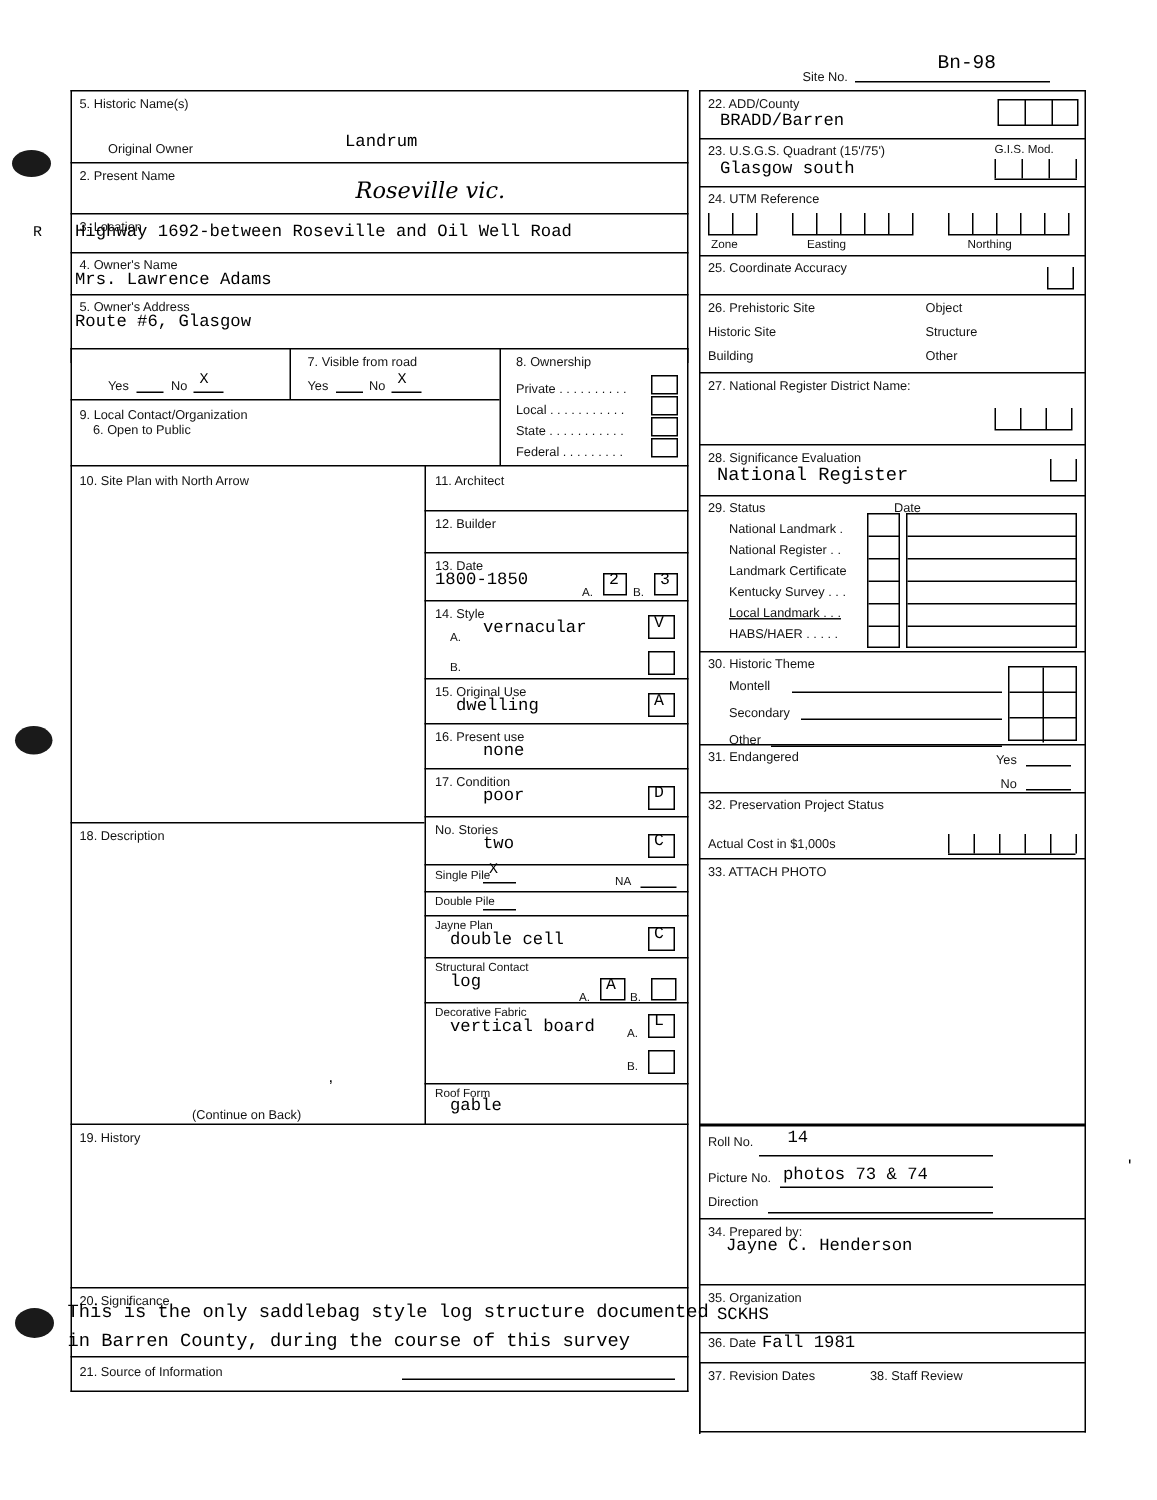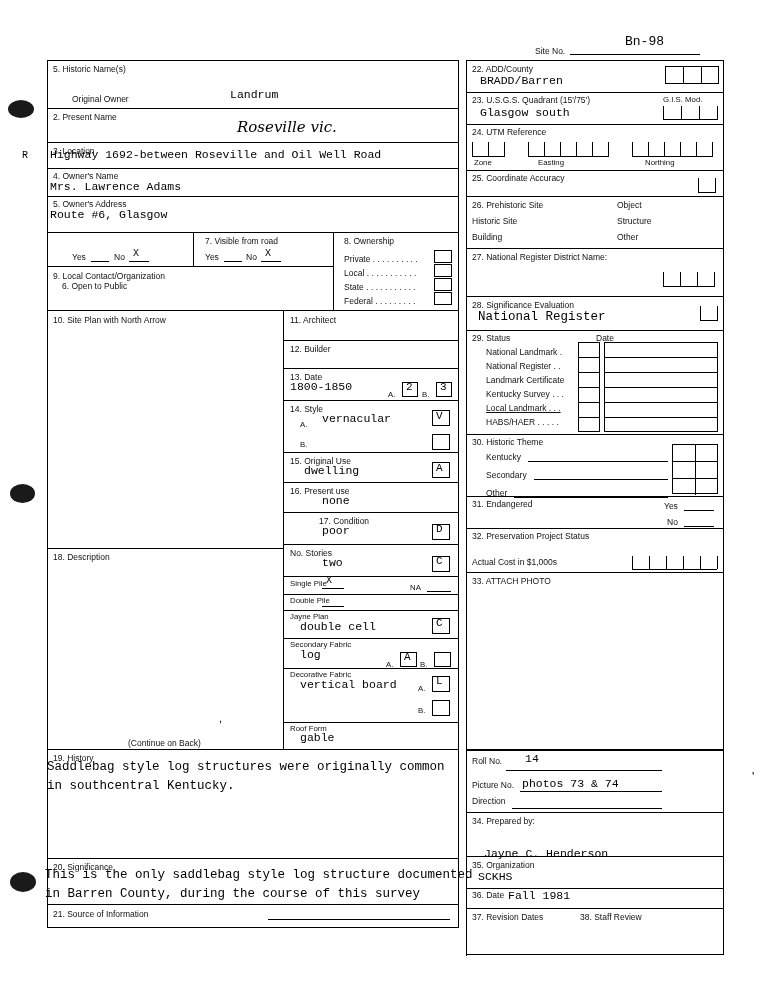--- a/index.html
+++ b/index.html
@@ -122,21 +122,21 @@
   <div class="lab" style="position:absolute;left:290px;top:456px;">15. Original Use</div>
   <div class="tw" style="position:absolute;left:304px;top:464px;">dwelling</div>
   <div class="smallbox" style="left:432px;top:462px;width:18px;height:16px;"></div>
   <div class="tw" style="position:absolute;left:436px;top:462px;font-size:11px;">A</div>
   <div class="hl" style="left:283px;top:482px;width:176px;"></div>
 
   <div class="lab" style="position:absolute;left:290px;top:486px;">16. Present use</div>
   <div class="tw" style="position:absolute;left:322px;top:494px;">none</div>
   <div class="hl" style="left:283px;top:512px;width:176px;"></div>
 
-  <div class="lab" style="position:absolute;left:290px;top:516px;margin-left:29px;">17. Condition</div>
+  <div class="lab" style="position:absolute;left:290px;top:516px;">17. Condition</div>
   <div class="tw" style="position:absolute;left:322px;top:524px;">poor</div>
   <div class="smallbox" style="left:432px;top:524px;width:18px;height:16px;"></div>
   <div class="tw" style="position:absolute;left:436px;top:523px;font-size:11px;">D</div>
   <div class="hl" style="left:283px;top:544px;width:176px;"></div>
 
   <div class="lab" style="position:absolute;left:290px;top:548px;">No. Stories</div>
   <div class="tw" style="position:absolute;left:322px;top:556px;">two</div>
   <div class="smallbox" style="left:432px;top:556px;width:18px;height:16px;"></div>
   <div class="tw" style="position:absolute;left:436px;top:555px;font-size:11px;">C</div>
   <div class="hl" style="left:283px;top:576px;width:176px;"></div>
@@ -150,21 +150,21 @@
   <div class="labsm" style="position:absolute;left:290px;top:596px;">Double Pile</div>
   <div class="hl" style="left:322px;top:606px;width:22px;"></div>
   <div class="hl" style="left:283px;top:610px;width:176px;"></div>
 
   <div class="labsm" style="position:absolute;left:290px;top:612px;">Jayne Plan</div>
   <div class="tw" style="position:absolute;left:300px;top:620px;">double cell</div>
   <div class="smallbox" style="left:432px;top:618px;width:18px;height:16px;"></div>
   <div class="tw" style="position:absolute;left:436px;top:617px;font-size:11px;">C</div>
   <div class="hl" style="left:283px;top:638px;width:176px;"></div>
 
-  <div class="labsm" style="position:absolute;left:290px;top:640px;">Secondary Fabric</div>
+  <div class="labsm" style="position:absolute;left:290px;top:640px;">Structural Contact</div>
   <div class="tw" style="position:absolute;left:300px;top:648px;">log</div>
   <div class="labsm" style="position:absolute;left:386px;top:660px;">A.</div>
   <div class="smallbox" style="left:400px;top:652px;width:17px;height:15px;"></div>
   <div class="tw" style="position:absolute;left:404px;top:651px;font-size:11px;">A</div>
   <div class="labsm" style="position:absolute;left:420px;top:660px;">B.</div>
   <div class="smallbox" style="left:434px;top:652px;width:17px;height:15px;"></div>
   <div class="hl" style="left:283px;top:668px;width:176px;"></div>
 
   <div class="labsm" style="position:absolute;left:290px;top:670px;">Decorative Fabric</div>
   <div class="tw" style="position:absolute;left:300px;top:678px;">vertical board</div>
@@ -278,21 +278,21 @@
   <div class="bx" style="left:604px;top:342px;width:114px;height:90px;">
     <div class="hl" style="left:0;top:14px;width:113px;"></div>
     <div class="hl" style="left:0;top:29px;width:113px;"></div>
     <div class="hl" style="left:0;top:44px;width:113px;"></div>
     <div class="hl" style="left:0;top:59px;width:113px;"></div>
     <div class="hl" style="left:0;top:74px;width:113px;"></div>
   </div>
   <div class="hl" style="left:466px;top:434px;width:258px;"></div>
 
   <div class="lab" style="position:absolute;left:472px;top:437px;">30. Historic Theme</div>
-  <div class="lab" style="position:absolute;left:486px;top:452px;">Kentucky</div>
+  <div class="lab" style="position:absolute;left:486px;top:452px;">Montell</div>
   <div class="hl" style="left:528px;top:461px;width:140px;"></div>
   <div class="lab" style="position:absolute;left:486px;top:470px;">Secondary</div>
   <div class="hl" style="left:534px;top:479px;width:134px;"></div>
   <div class="lab" style="position:absolute;left:486px;top:488px;">Other</div>
   <div class="hl" style="left:514px;top:497px;width:154px;"></div>
   <div class="bx" style="left:672px;top:444px;width:46px;height:50px;">
     <div class="vl" style="left:22px;top:0;height:50px;"></div>
     <div class="hl" style="left:0;top:16px;width:45px;"></div>
     <div class="hl" style="left:0;top:33px;width:45px;"></div>
   </div>
@@ -326,39 +326,37 @@
   <div class="tw" style="position:absolute;left:525px;top:752px;">14</div>
   <div class="lab" style="position:absolute;left:472px;top:780px;">Picture No.</div>
   <div class="hl" style="left:520px;top:791px;width:142px;"></div>
   <div class="tw" style="position:absolute;left:522px;top:777px;">photos 73 &amp; 74</div>
   <div class="lab" style="position:absolute;left:472px;top:796px;">Direction</div>
   <div class="hl" style="left:512px;top:808px;width:150px;"></div>
 
   <div class="bx" style="left:466px;top:750px;width:258px;height:205px;border-top:none;"></div>
   <div class="hl" style="left:466px;top:812px;width:258px;"></div>
   <div class="lab" style="position:absolute;left:472px;top:816px;">34. Prepared by:</div>
-  <div class="tw" style="position:absolute;left:484px;top:824px;margin-top:23px;">Jayne C. Henderson</div>
+  <div class="tw" style="position:absolute;left:484px;top:824px;">Jayne C. Henderson</div>
   <div class="hl" style="left:466px;top:856px;width:258px;"></div>
 
   <div class="lab" style="position:absolute;left:472px;top:860px;">35. Organization</div>
   <div class="tw" style="position:absolute;left:478px;top:870px;">SCKHS</div>
   <div class="hl" style="left:466px;top:888px;width:258px;"></div>
 
   <div class="lab" style="position:absolute;left:472px;top:890px;">36. Date</div>
   <div class="tw" style="position:absolute;left:508px;top:889px;">Fall 1981</div>
   <div class="hl" style="left:466px;top:908px;width:258px;"></div>
 
   <div class="lab" style="position:absolute;left:472px;top:912px;">37. Revision Dates</div>
   <div class="lab" style="position:absolute;left:580px;top:912px;">38. Staff Review</div>
   <div class="vl" style="left:466px;top:908px;height:48px;"></div>
 
   <div class="bx" style="left:47px;top:750px;width:412px;height:178px;border-top:none;"></div>
   <div class="lab" style="position:absolute;left:53px;top:753px;">19. History</div>
-  <div class="tw" style="position:absolute;left:47px;top:758px;width:415px;line-height:19px;white-space:pre;font-size:12.5px;">Saddlebag style log structures were originally common
-in southcentral Kentucky.</div>
   <div class="hl" style="left:47px;top:858px;width:412px;"></div>
 
   <div class="lab" style="position:absolute;left:53px;top:862px;">20. Significance</div>
   <div class="tw" style="position:absolute;left:45px;top:866px;width:420px;line-height:19px;white-space:pre;font-size:12.5px;">This is the only saddlebag style log structure documented
 in Barren County, during the course of this survey</div>
   <div class="hl" style="left:47px;top:904px;width:412px;"></div>
 
   <div class="lab" style="position:absolute;left:53px;top:909px;">21. Source of Information</div>
   <div class="hl" style="left:268px;top:919px;width:182px;"></div>
 

